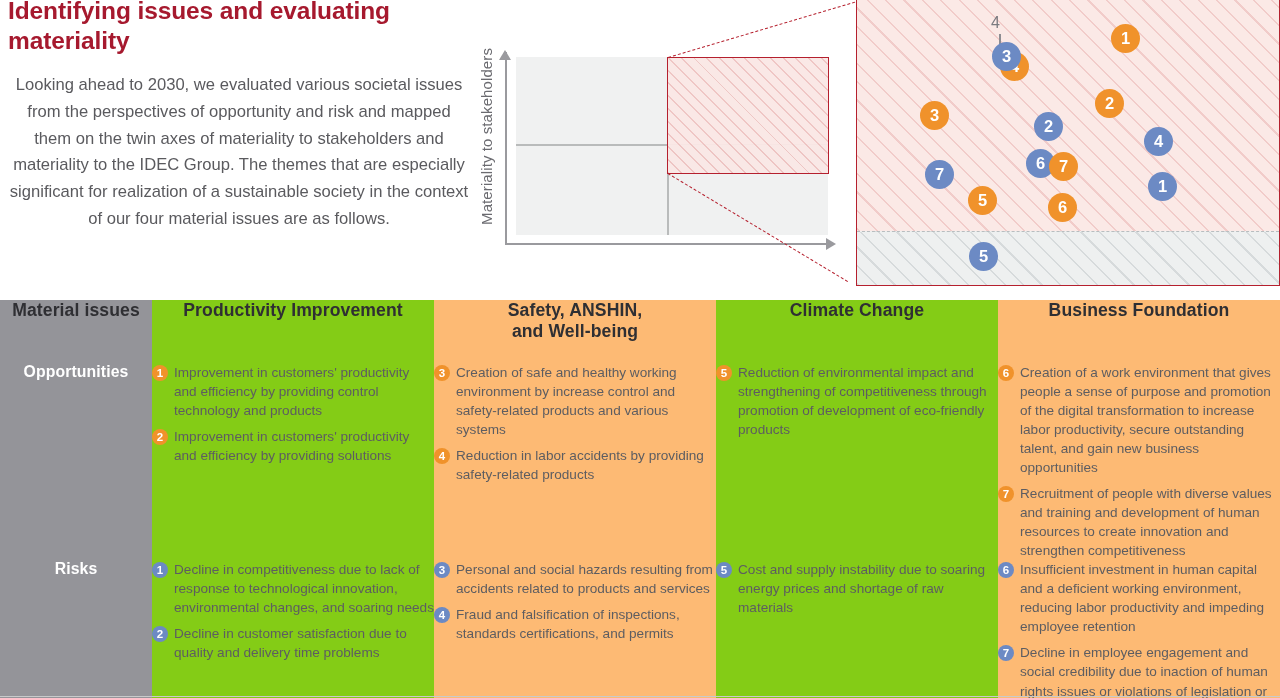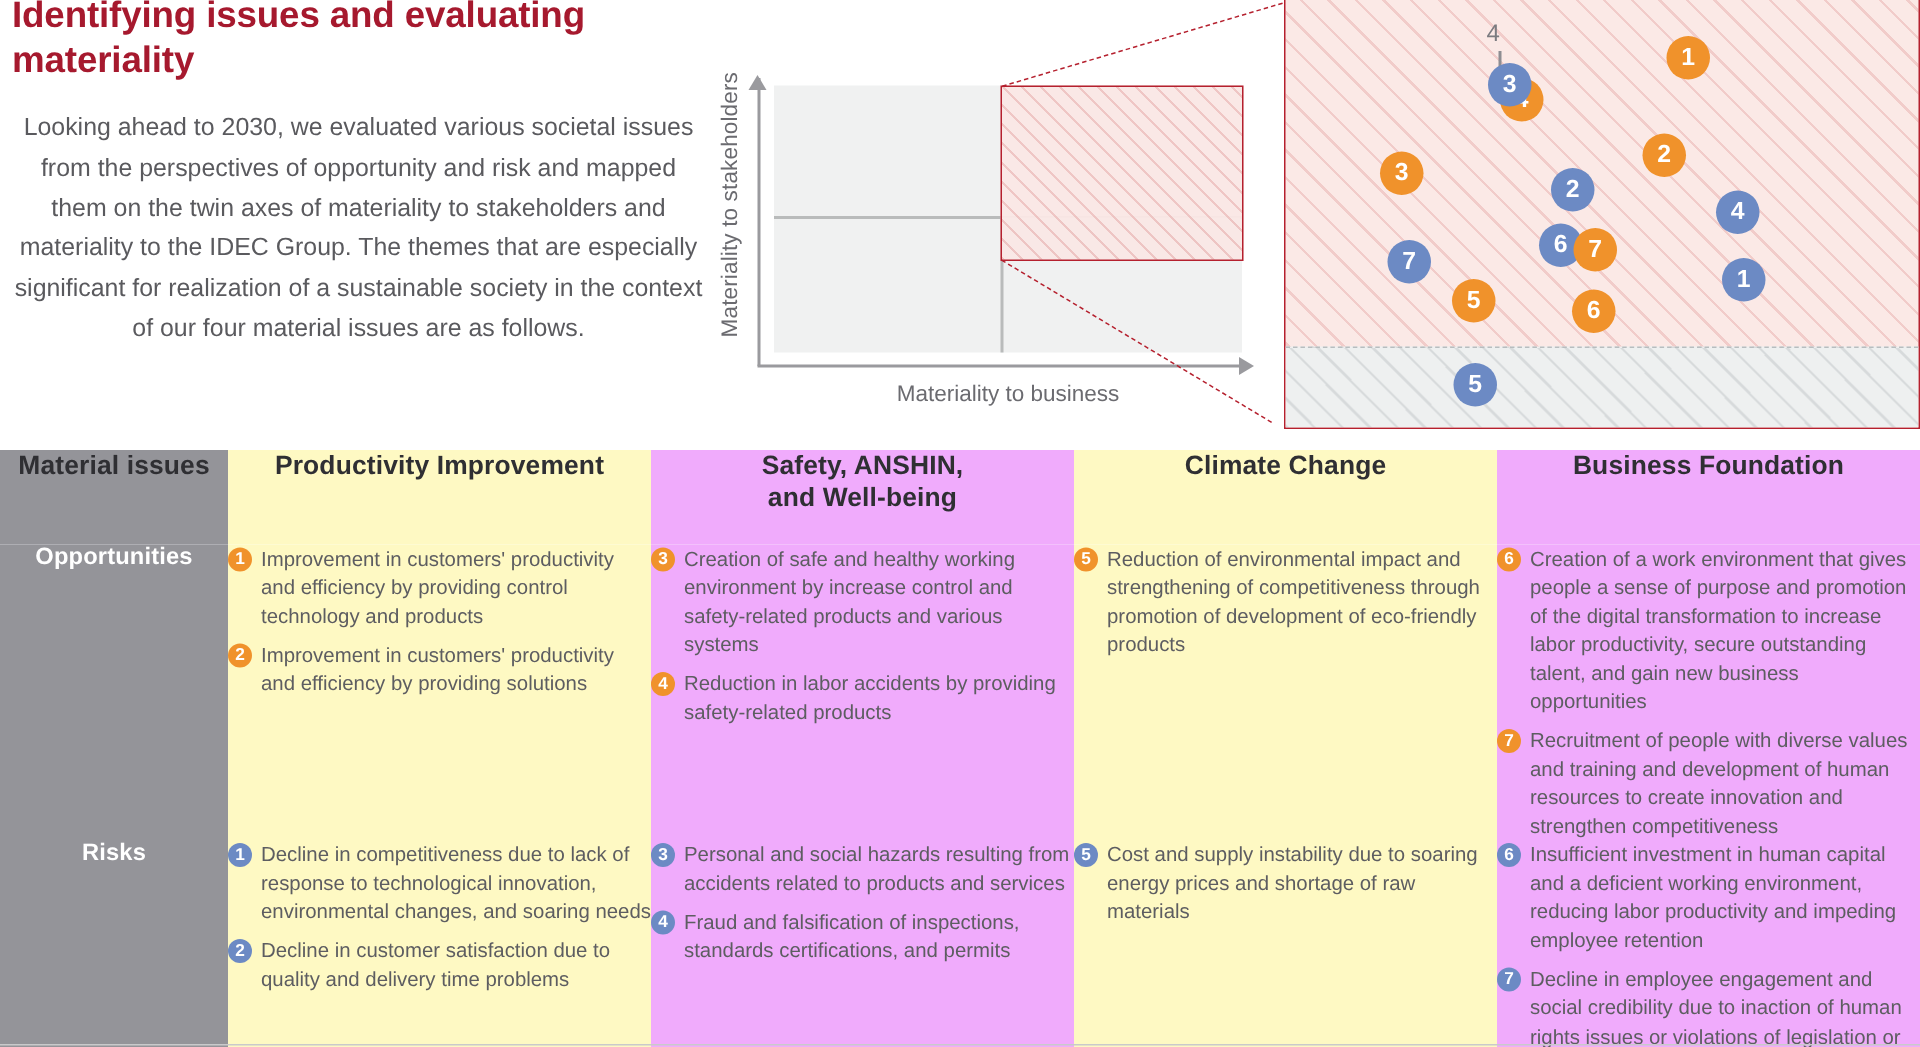--- a/index.html
+++ b/index.html
@@ -213,22 +213,22 @@
   .head-cell {
     font-weight: bold;
     font-size: 17.6px;
     color: #2f2f33;
     text-align: center;
     vertical-align: middle;
     height: 63px;
     line-height: 1.18;
     letter-spacing: 0.1px;
   }
-  .col-white { background: #fef9c3; }
-  .col-grey  { background: #f0abfc; }
+  .col-white { background: #84cc16; }
+  .col-grey  { background: #fdba74; }
 
   .body-cell { padding: 12px 14px 14px 12px; }
   .body-cell.c1 { width: 251px; }
   .body-cell.c2 { width: 252px; }
   .body-cell.c3 { width: 258px; }
   .body-cell.c4 { width: 367px; }
 
   .row-sep { border-top: 1.4px solid #6e6e73; }
 
   .item {
@@ -269,21 +269,20 @@
 <div id="top-section">
 
   <div id="intro-block">
     <h1 id="page-title">Identifying issues and evaluating materiality</h1>
     <p id="intro-paragraph">Looking ahead to 2030, we evaluated various societal issues from the perspectives of opportunity and risk and mapped them on the twin axes of materiality to stakeholders and materiality to the IDEC Group. The themes that are especially significant for realization of a sustainable society in the context of our four material issues are as follows.</p>
   </div>
 
   <div id="matrix-figure"></div>
 
   <div id="y-axis-label">Materiality to stakeholders</div>
-  <div id="x-axis-label">Materiality to business</div>
 
   <div class="axis-line" id="y-axis-line"></div>
   <div class="axis-line" id="x-axis-line"></div>
   <div id="y-arrow"></div>
   <div id="x-arrow"></div>
 
   <div id="matrix-plot"></div>
   <div id="matrix-h-divider"></div>
   <div id="matrix-v-divider"></div>
   <div id="highlight-rect-lower"></div>

